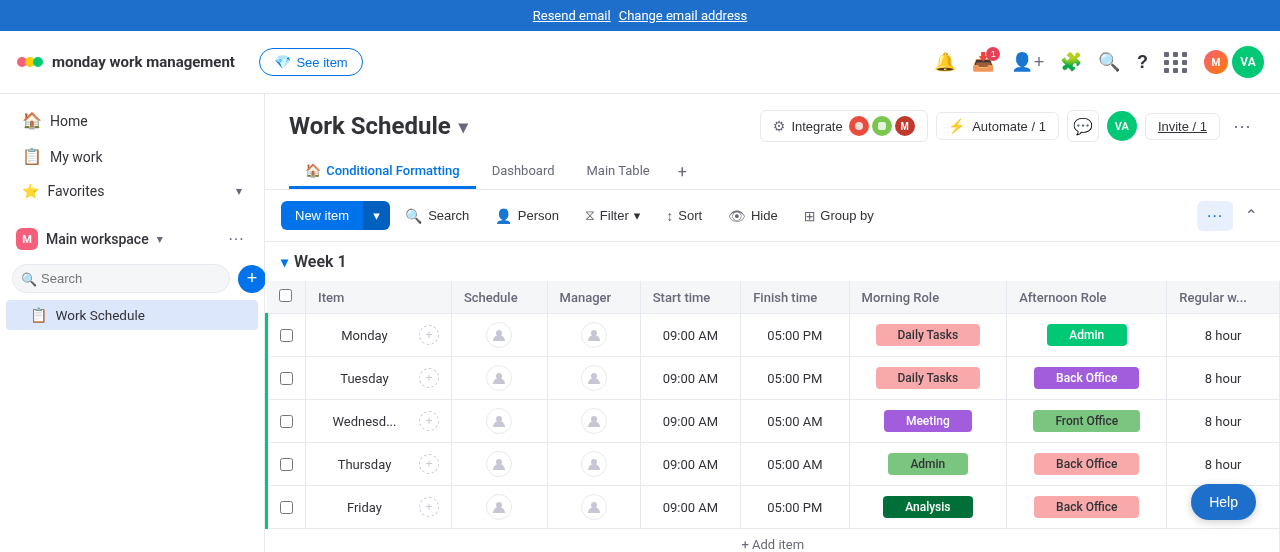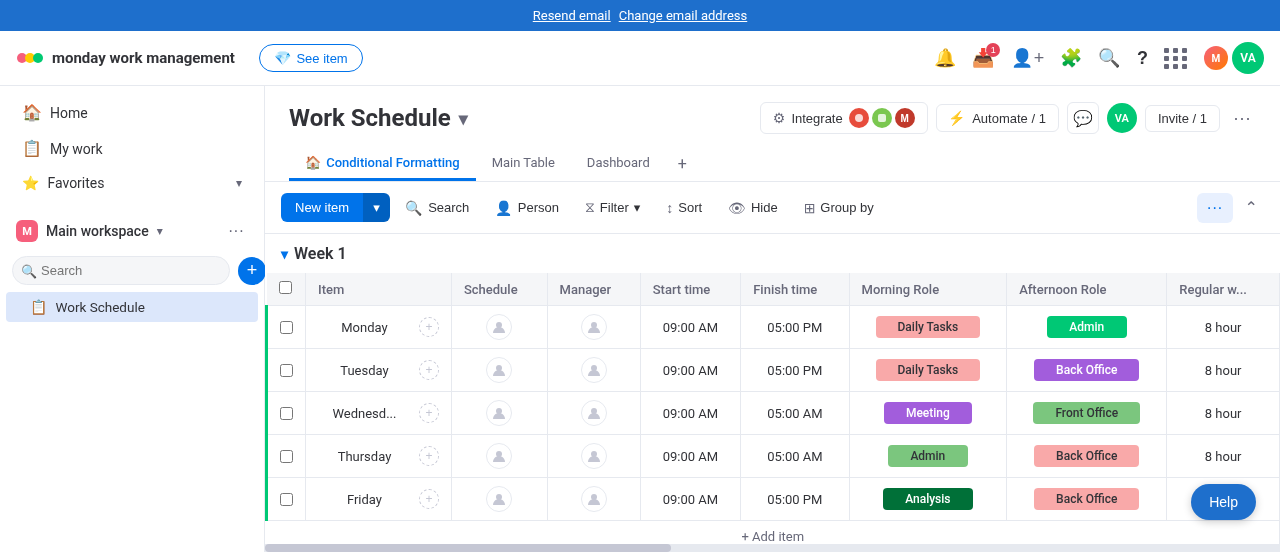--- a/index.html
+++ b/index.html
@@ -18,21 +18,21 @@
       gap: 8px;
     }
     .top-banner a { color: white; text-decoration: underline; cursor: pointer; }
 
     
     .header-bar {
       background: white;
       display: flex;
       align-items: center;
       padding: 0 16px;
-      height: 55px;
+      height: 63px;
       border-bottom: 1px solid #e6e9ef;
       gap: 12px;
     }
     .logo-area {
       display: flex;
       align-items: center;
       gap: 8px;
       margin-right: 12px;
     }
     .logo-icon {
@@ -340,20 +340,21 @@
       justify-content: center;
     }
     .invite-btn {
       border: 1px solid #e6e9ef;
       border-radius: 6px;
       padding: 5px 12px;
       background: white;
       cursor: pointer;
       font-size: 13px;
       color: #323338;
+      text-decoration: underline;
     }
     .more-btn {
       border: none;
       background: none;
       cursor: pointer;
       font-size: 18px;
       color: #676879;
       padding: 5px;
     }
 
@@ -733,24 +734,24 @@
           <button class="more-btn">···</button>
         </div>
       </div>
 
       <div class="board-tabs">
         <div class="tab active">
           <span>🏠</span>
           <span>Conditional Formatting</span>
         </div>
         <div class="tab">
+          <span>Dashboard</span>
+        </div>
+        <div class="tab">
           <span>Main Table</span>
-        </div>
-        <div class="tab">
-          <span>Dashboard</span>
         </div>
         <div class="tab-add">+</div>
       </div>
     </div>
 
     <div class="toolbar">
       <div class="new-item-btn">
         <button class="new-item-main">New item</button>
         <button class="new-item-dropdown">▾</button>
       </div>

